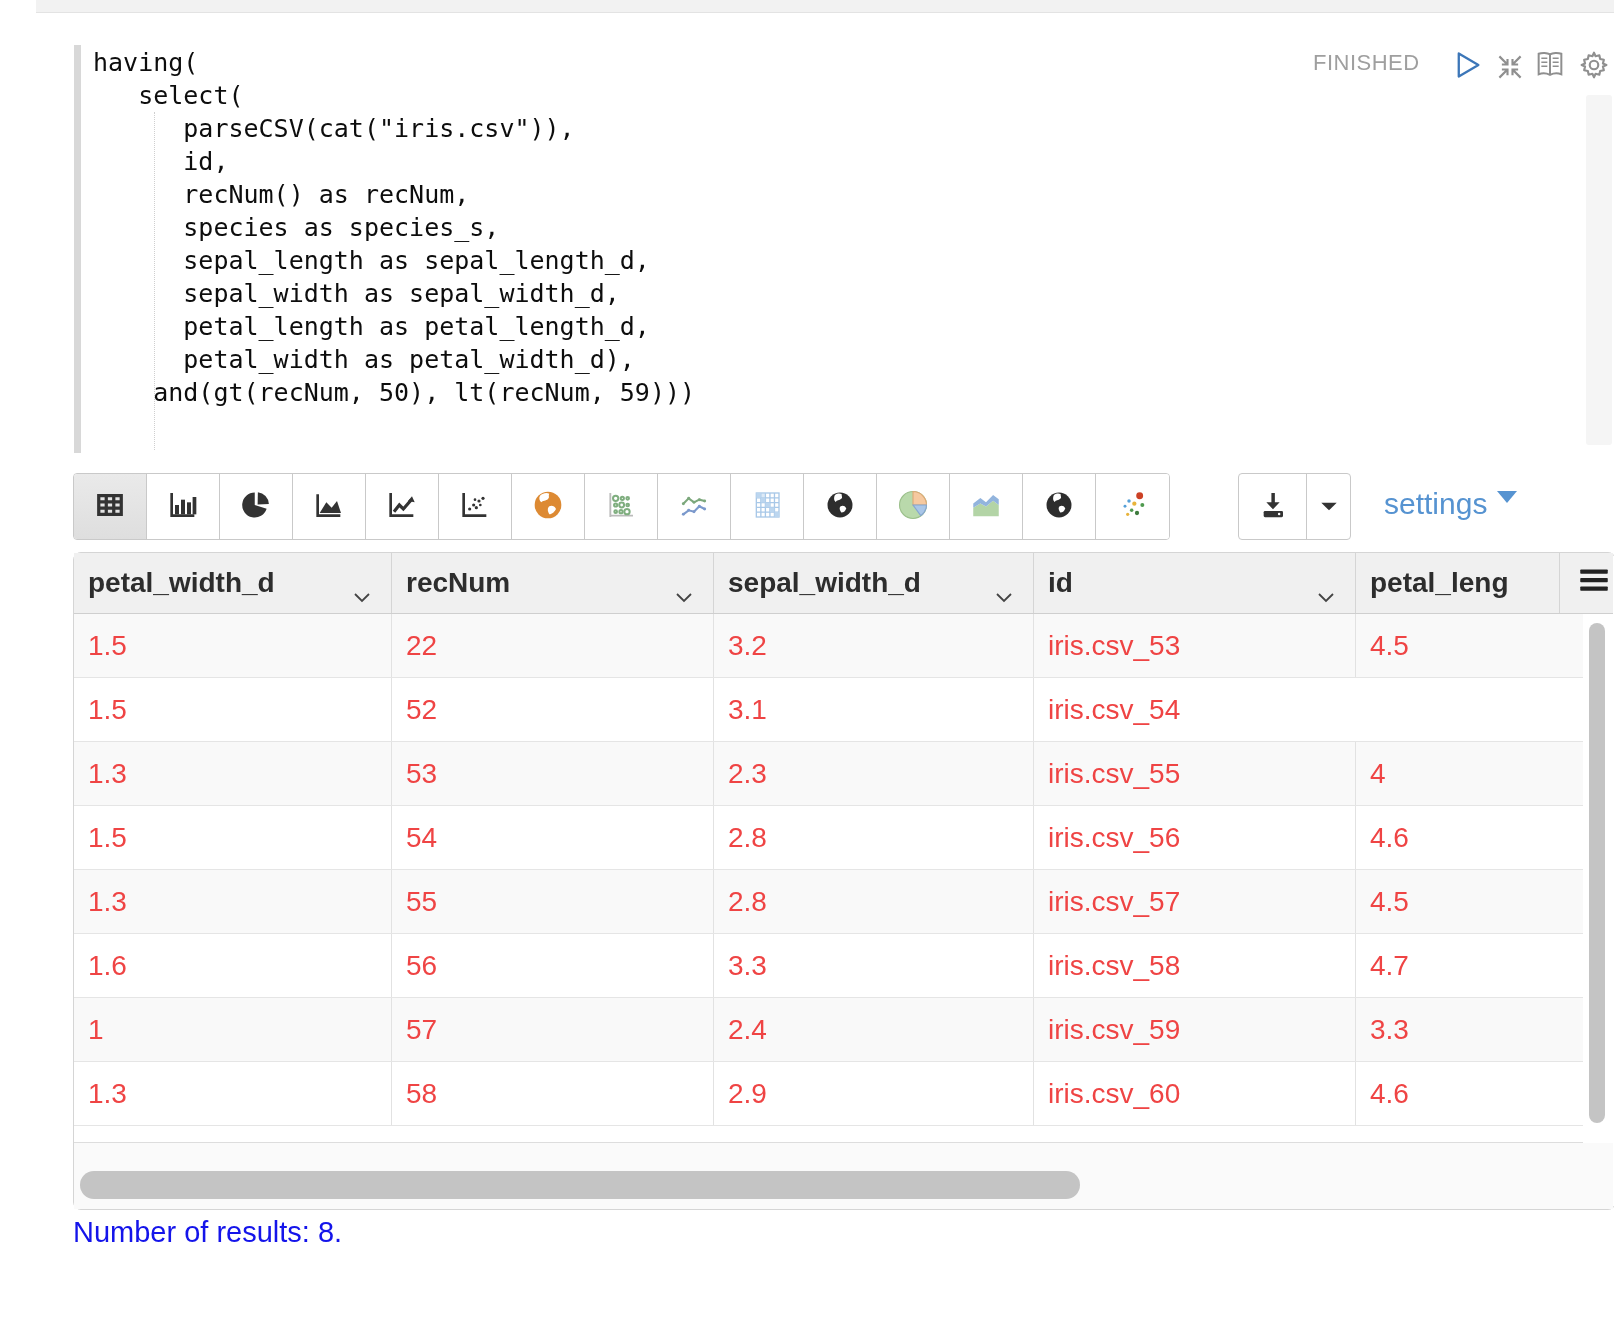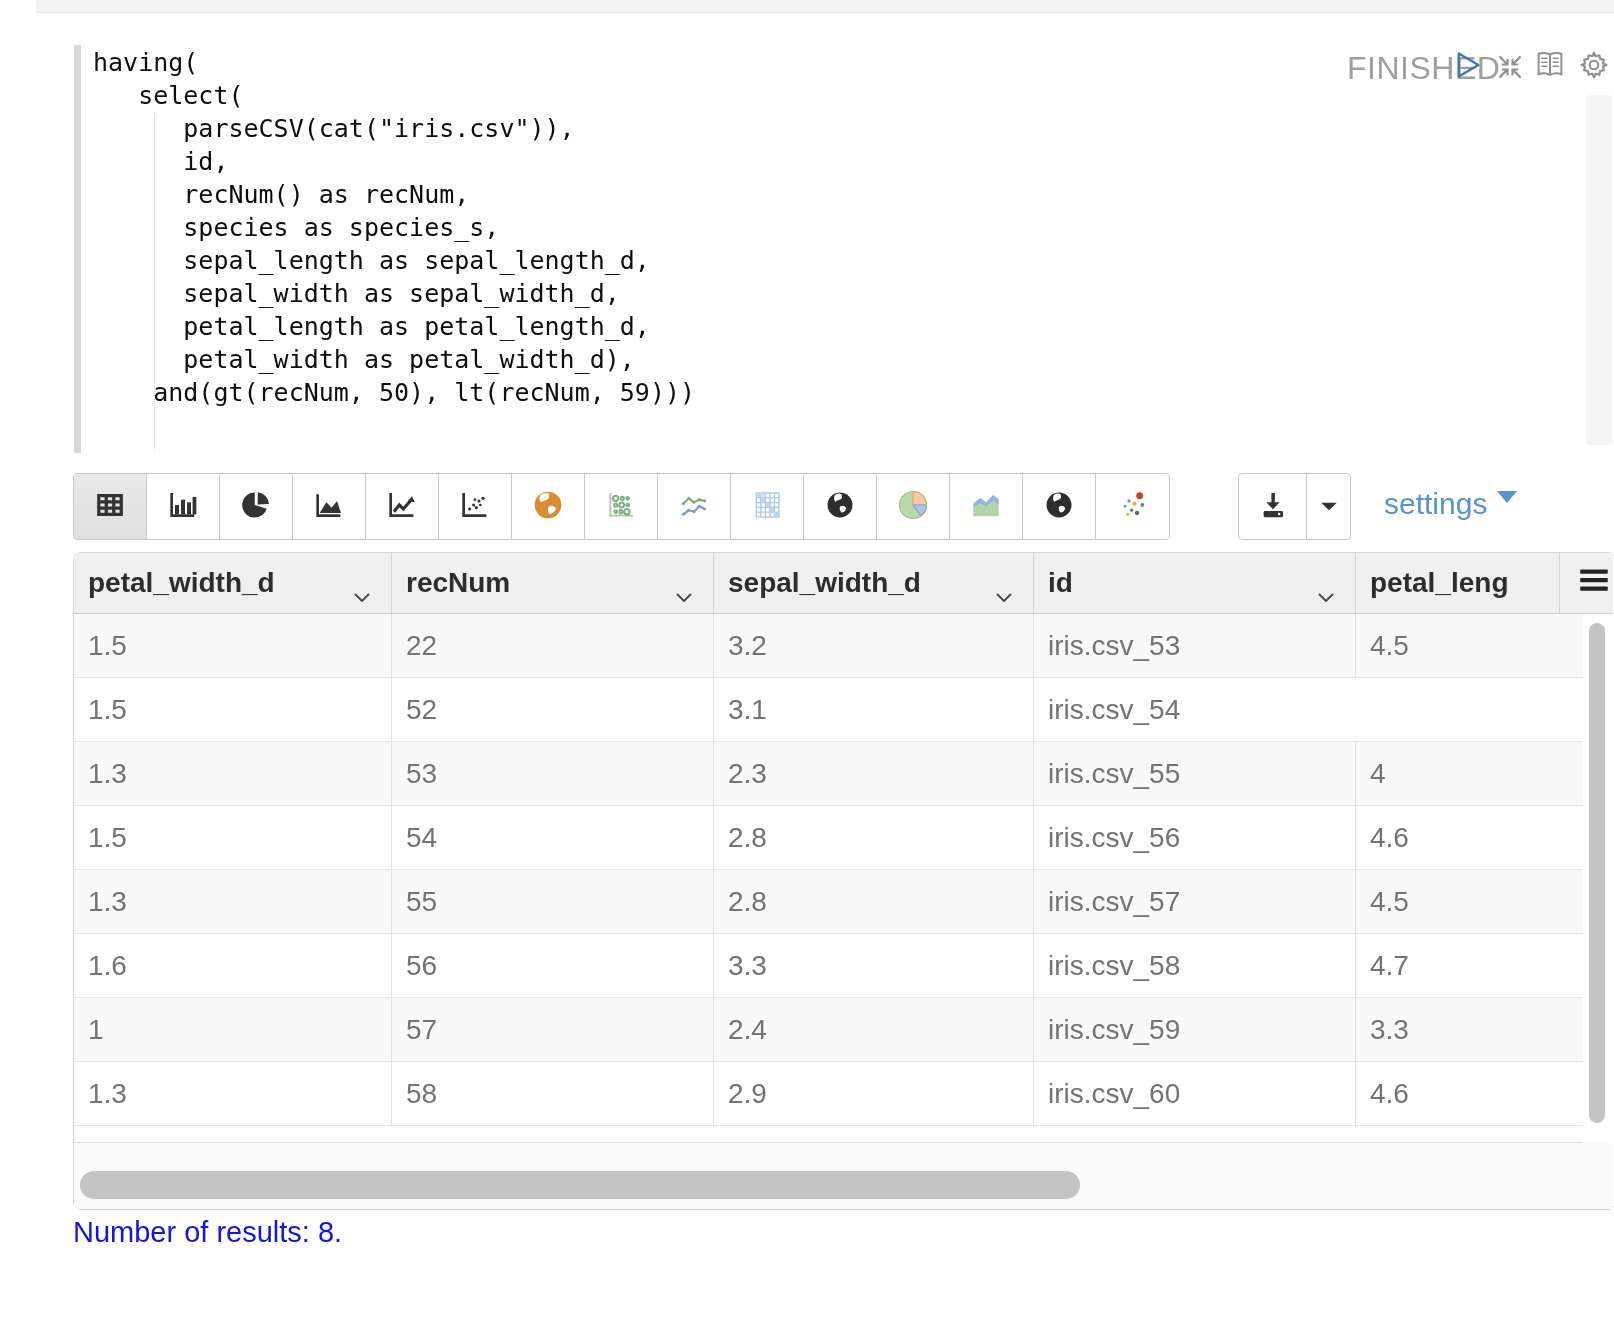--- a/index.html
+++ b/index.html
@@ -11,21 +11,21 @@
   .top-strip{left:0;top:0;width:1614px;height:12px;background:#f2f2f2;border-bottom:1px solid #e3e3e3;}
 
   
   .gutter{left:38px;top:45px;width:7px;height:408px;background:#d8d8d8;}
   .indent-guide{left:118px;top:112px;height:338px;width:0;border-left:1px dotted #cfcfcf;}
   .code{left:57px;top:46px;margin:0;font-family:"DejaVu Sans Mono",monospace;
         font-size:25px;line-height:33px;color:#0d0d0d;white-space:pre;}
   .editor-scrollbar{left:1550px;top:95px;width:26px;height:350px;background:#f5f5f5;border-radius:3px;}
 
   
-  .status{left:1311px;top:50px;font-size:32px;color:#9f9f9f;letter-spacing:.5px;}
+  .status{left:1277px;top:50px;font-size:22px;color:#9f9f9f;letter-spacing:.5px;}
   .picon{width:34px;height:34px;display:flex;align-items:center;justify-content:center;cursor:pointer;}
   .icon-run{left:1415px;top:48px;}
   .icon-compress{left:1457px;top:50px;}
   .icon-book{left:1497px;top:48px;}
   .icon-gear{left:1541px;top:48px;}
 
   
   .chart-toolbar{left:37px;top:473px;height:65px;display:inline-flex;background:#fff;
                  border:1px solid #c9c9c9;border-radius:4px;overflow:hidden;}
   .chart-btn{width:73px;height:65px;border-right:1px solid #c9c9c9;display:flex;align-items:center;
@@ -53,21 +53,21 @@
          border-bottom:1px solid #cfcfcf;}
   .th{position:relative;display:flex;align-items:center;box-sizing:border-box;padding-left:14px;
       font-weight:bold;font-size:28px;color:#2d2d2d;border-right:1px solid #d5d5d5;
       white-space:nowrap;overflow:hidden;cursor:pointer;}
   .th .chev{position:absolute;right:20px;top:25px;}
   .th-menu{flex:1;display:flex;align-items:center;justify-content:center;border-right:none;cursor:pointer;}
   .tbody{position:absolute;left:0;top:61px;width:1509px;}
   .trow{display:flex;height:64px;border-bottom:1px solid #e5e5e5;background:#fff;box-sizing:border-box;}
   .trow.odd{background:#f9f9f9;}
   .td{display:flex;align-items:center;box-sizing:border-box;padding-left:14px;font-size:28px;
-      color:#737373;border-right:1px solid #e2e2e2;white-space:nowrap;overflow:hidden;}
+      color:#ef4444;border-right:1px solid #e2e2e2;white-space:nowrap;overflow:hidden;}
   .td:last-child{border-right:none;}
   .c0{width:318px;} .c1{width:322px;} .c2{width:320px;} .c3{width:322px;} .c4{width:204px;} .c4b{flex:1;}
   .v-thumb{position:absolute;left:1515px;top:70px;width:16px;height:500px;background:#c4c4c4;border-radius:8px;cursor:pointer;}
   .empty-strip{position:absolute;left:0;top:573px;width:1509px;height:16px;background:#fff;border-bottom:1px solid #ddd;}
   .h-area{position:absolute;left:0;top:590px;width:1539px;height:66px;background:#fafafa;}
   .h-thumb{position:absolute;left:6px;top:28px;width:1000px;height:28px;background:#c4c4c4;border-radius:14px;cursor:pointer;}
 
   
   .results{left:37px;top:1216px;font-size:29px;color:#1414ea;}
 </style>

